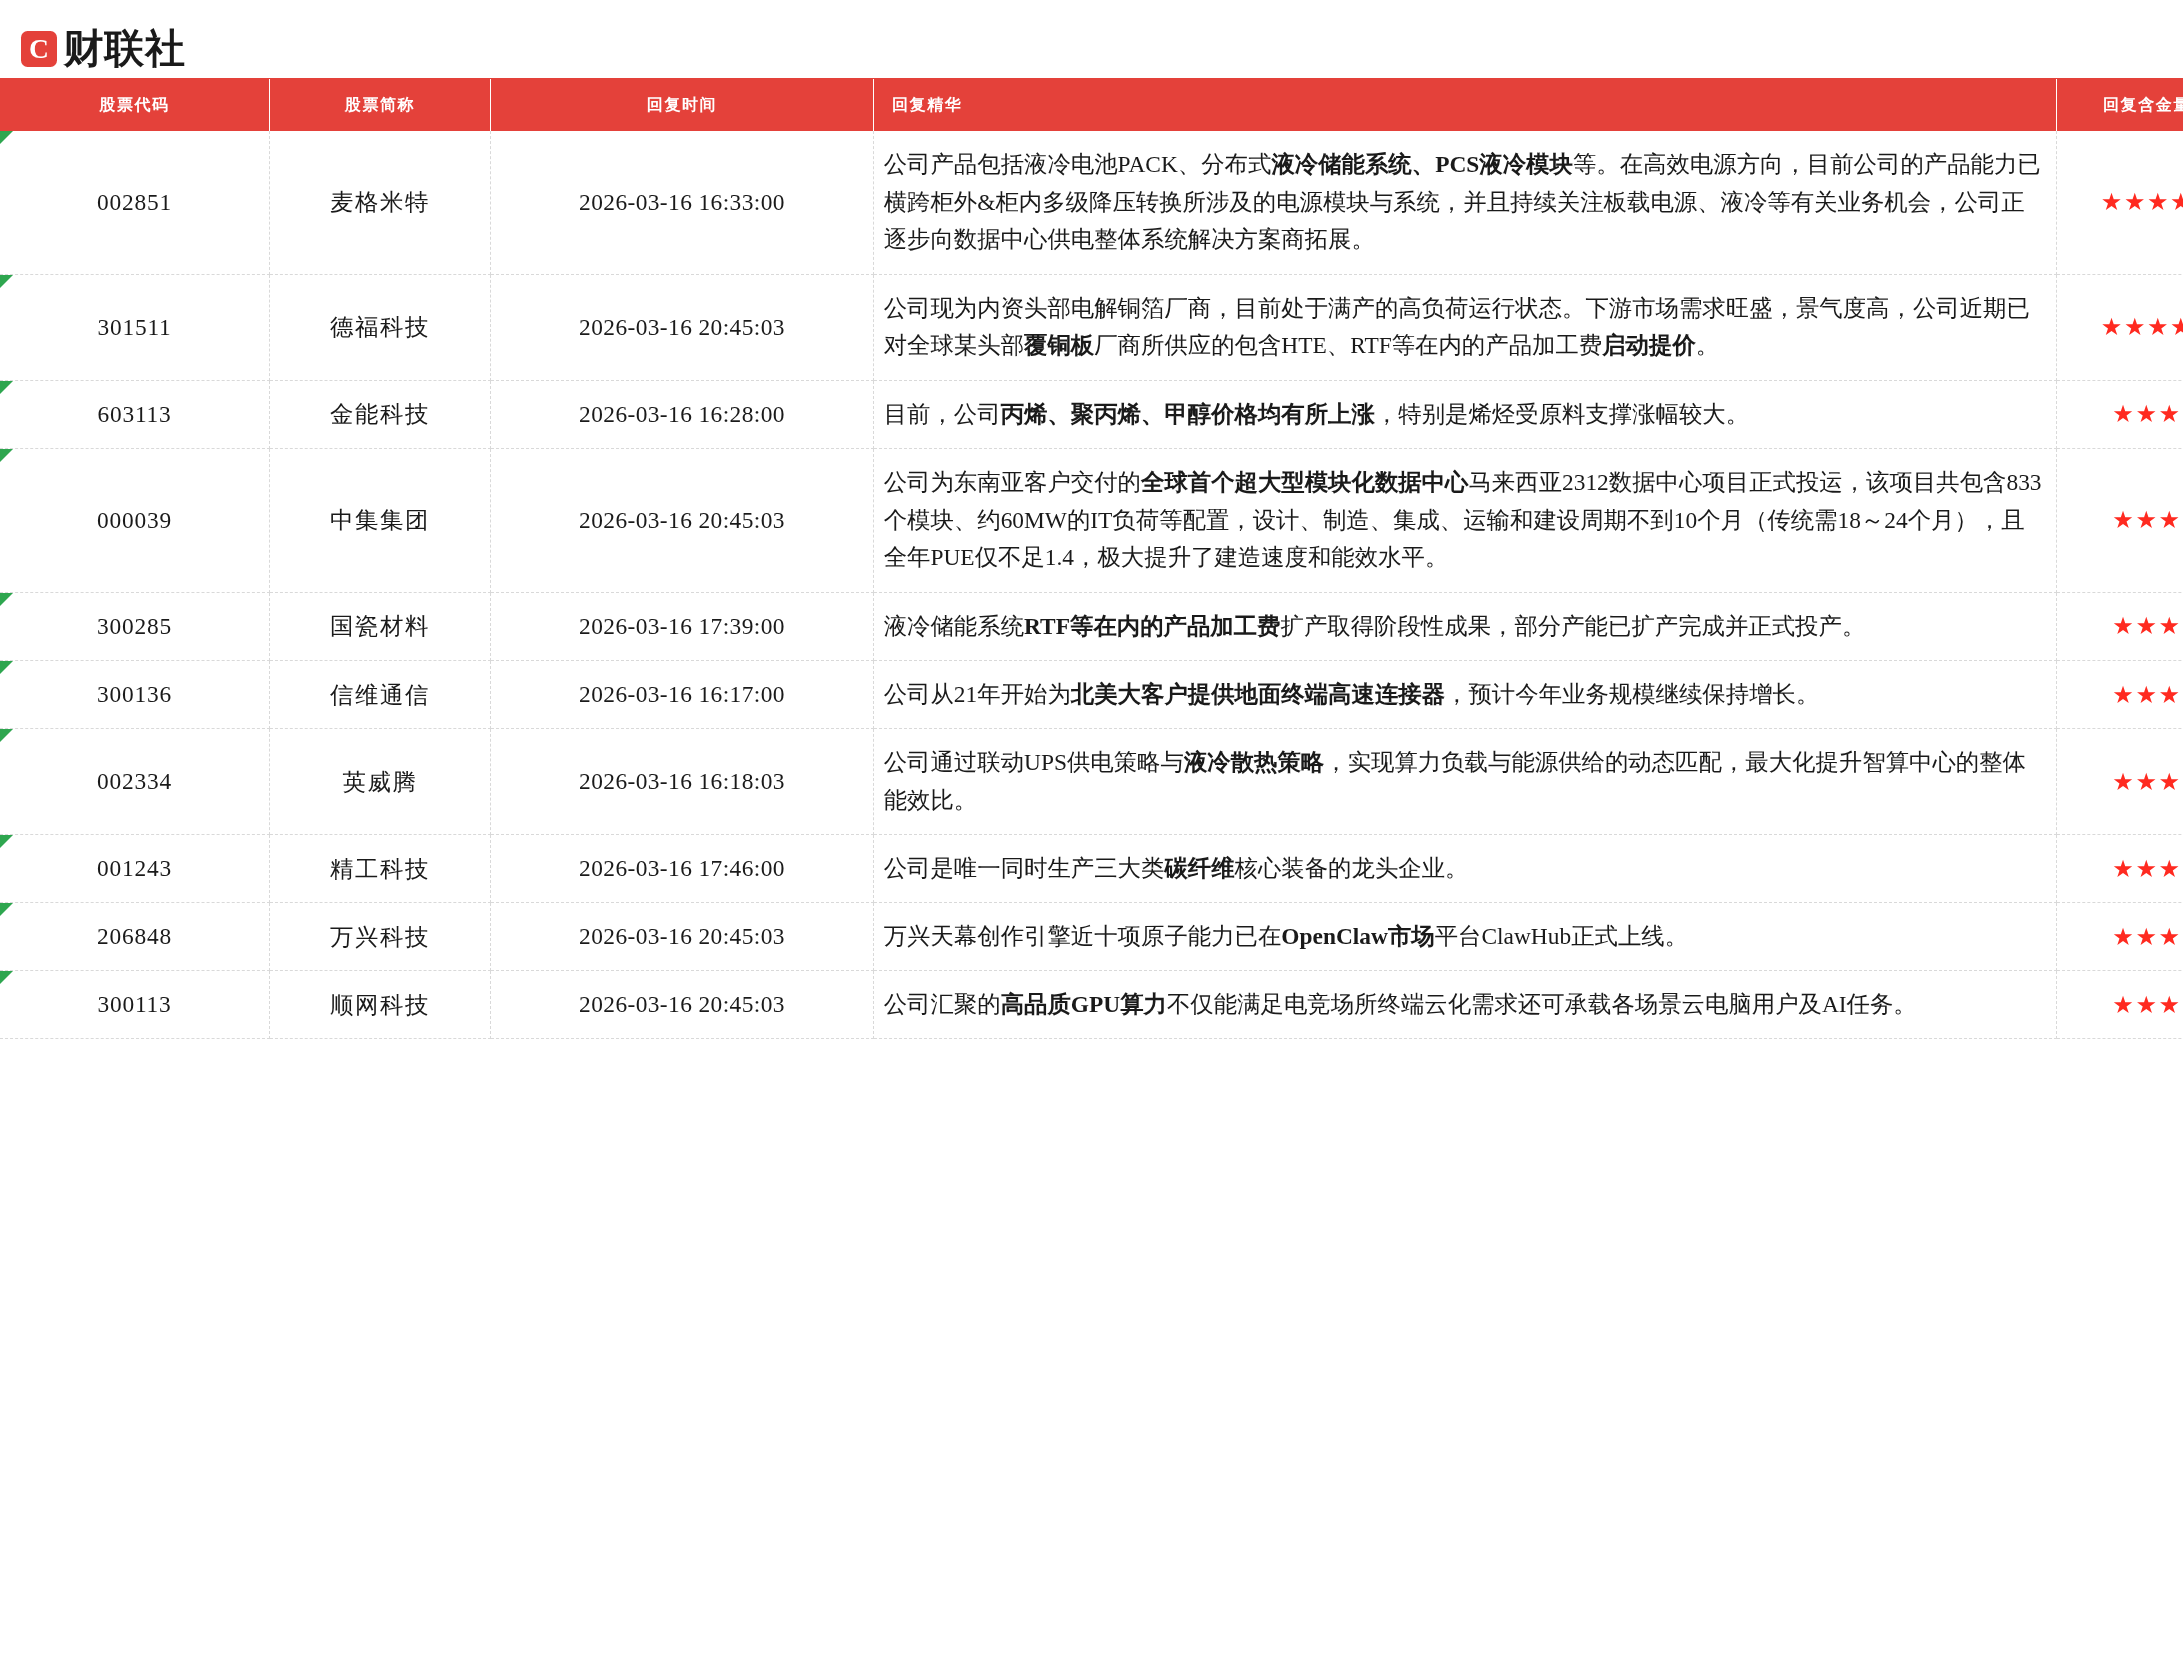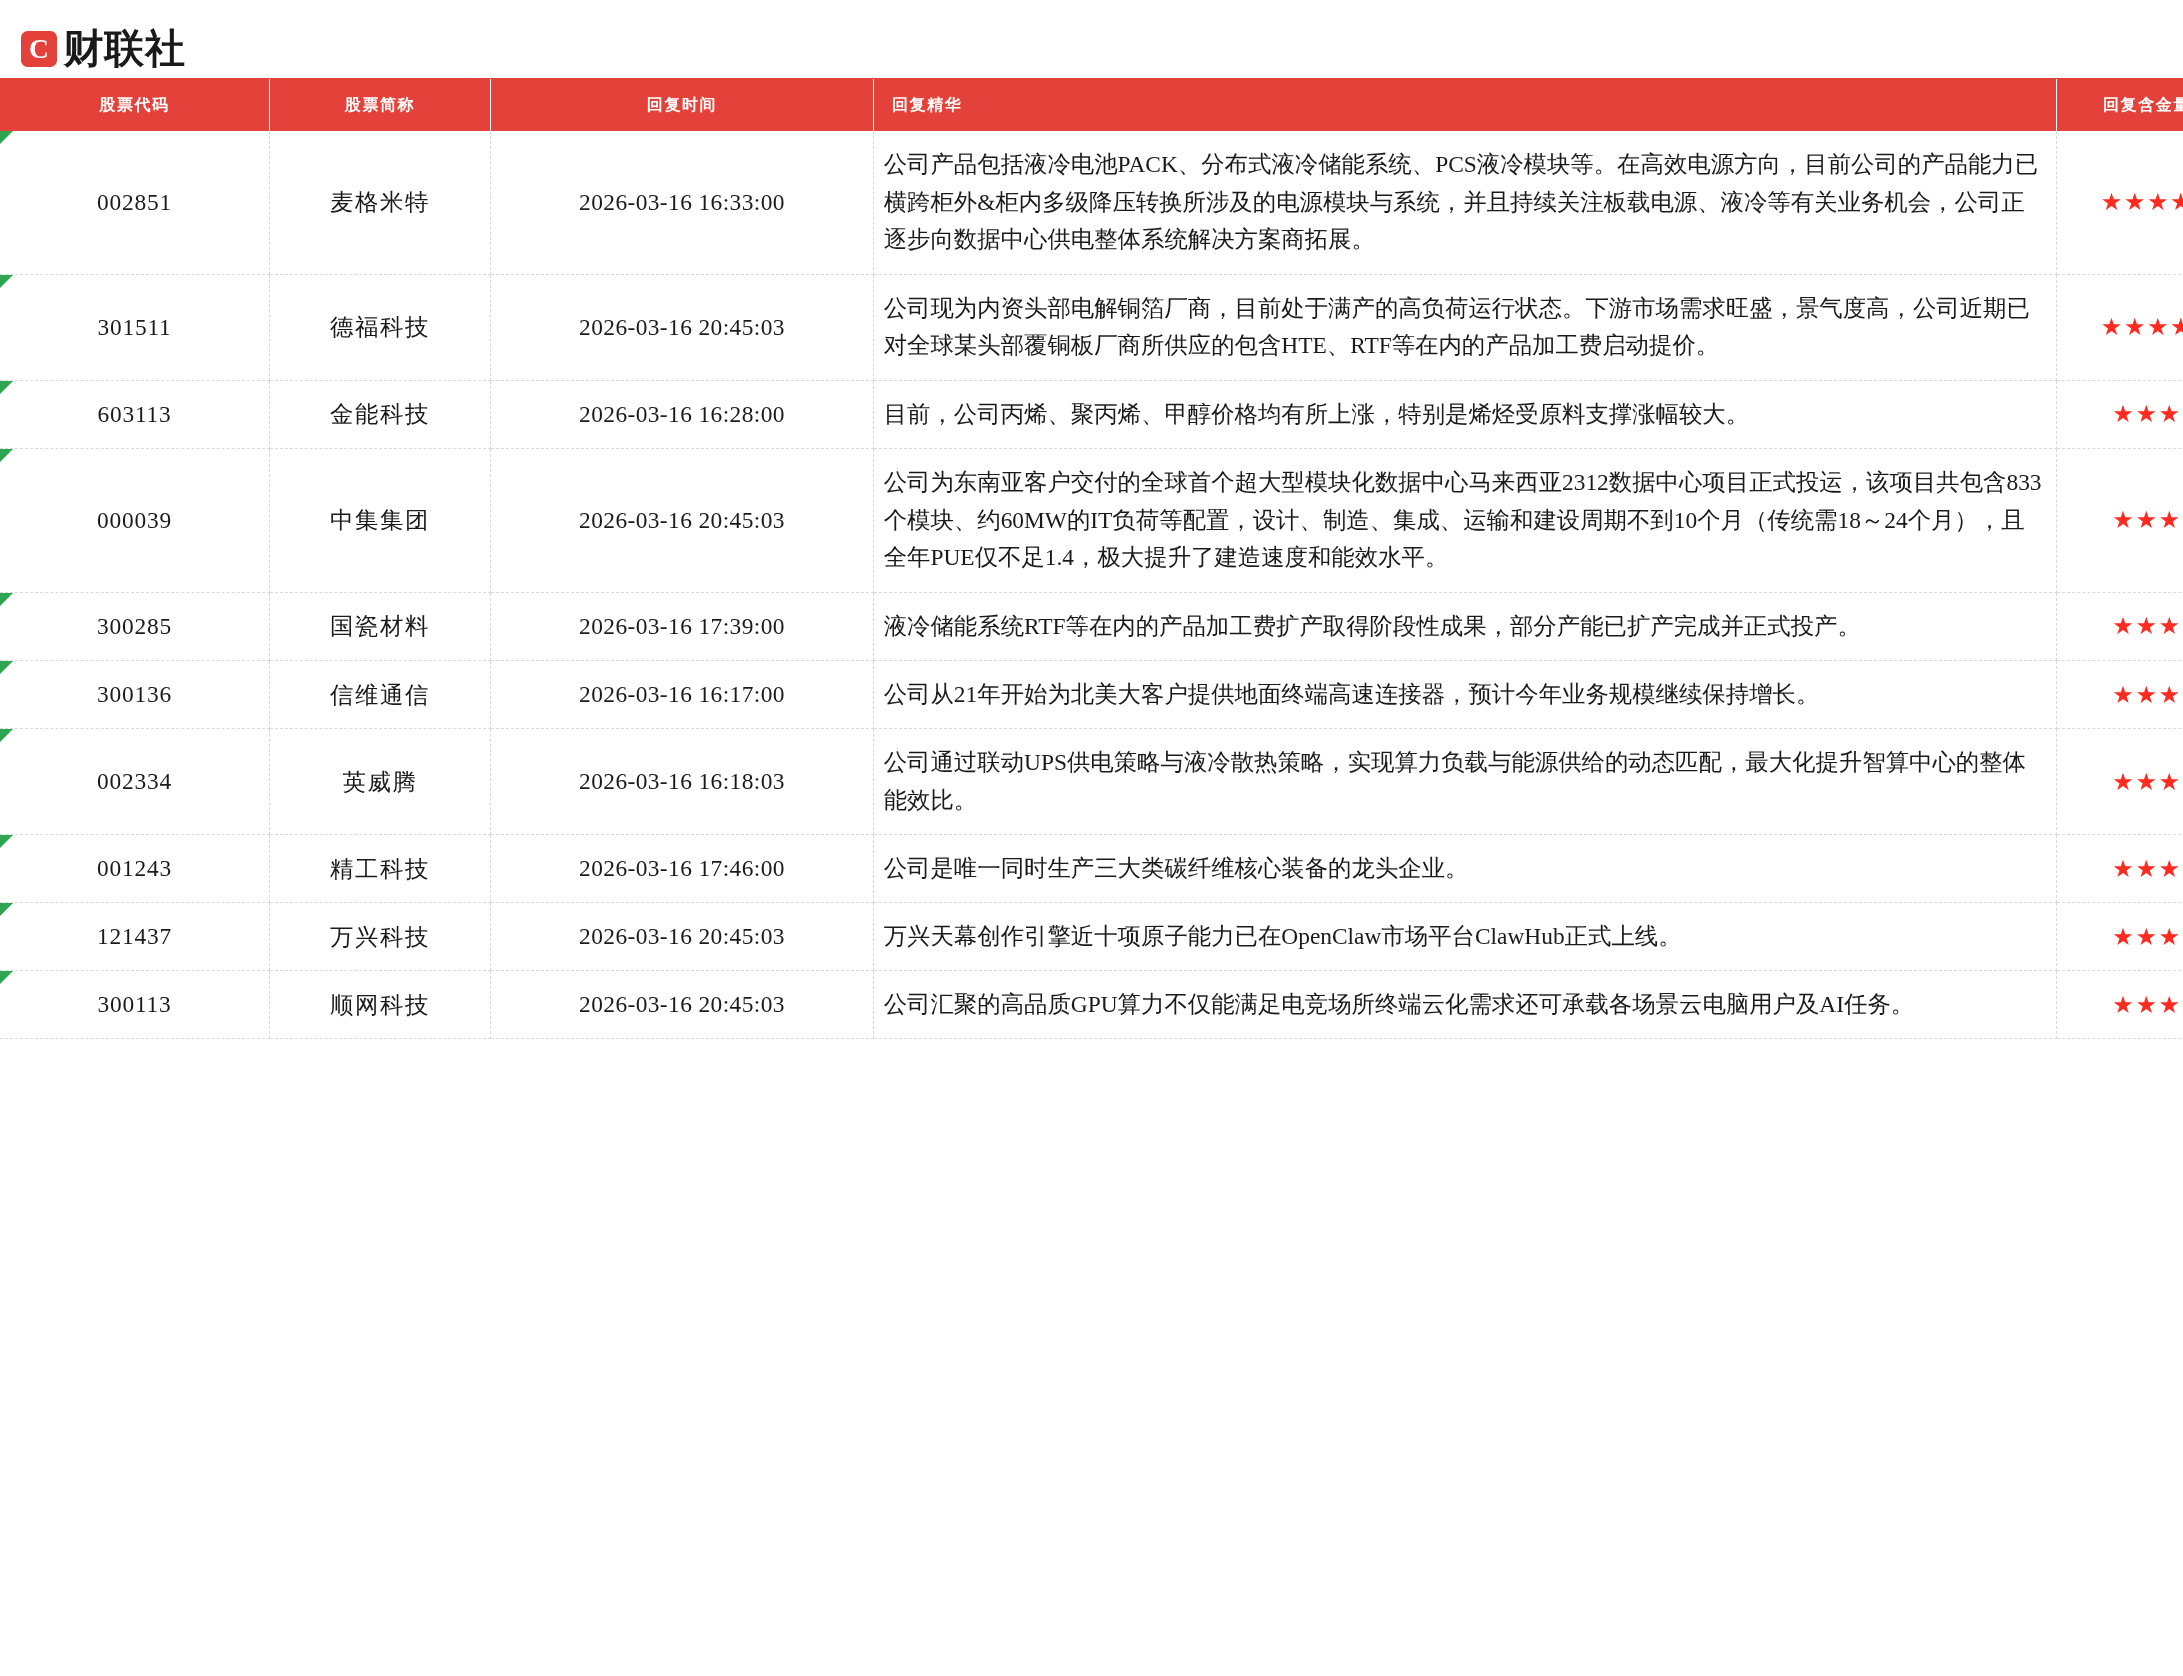--- a/index.html
+++ b/index.html
@@ -101,21 +101,21 @@
   .col-text   { width: 1140px; text-align: left; line-height: 1.62; padding-left: 18px; padding-right: 24px; }
   .col-stars  { width: 178px; text-align: center; }
 
   .stars {
     color: #ff2a20;
     font-size: 24px;
     letter-spacing: 1.6px;
     white-space: nowrap;
   }
 
-  .bold { font-weight: normal; }
+  .bold { font-weight: bold; }
 
   
   .corner-cell { position: relative; }
   .corner-cell::before {
     content: "";
     position: absolute;
     left: 0;
     top: 0;
     width: 0;
     height: 0;
@@ -222,21 +222,21 @@
             <td class="col-stars"><span class="stars">★★★</span></td>
           </tr>
           <tr>
             <td class="col-code corner-cell">001243</td>
             <td class="col-name">精工科技</td>
             <td class="col-time">2026-03-16  17:46:00</td>
             <td class="col-text"><span>公司是唯一同时生产三大类</span><span class="bold">碳纤维</span><span>核心装备的龙头企业。</span></td>
             <td class="col-stars"><span class="stars">★★★</span></td>
           </tr>
           <tr>
-            <td class="col-code corner-cell">121437</td>
+            <td class="col-code corner-cell">206848</td>
             <td class="col-name">万兴科技</td>
             <td class="col-time">2026-03-16  20:45:03</td>
             <td class="col-text"><span>万兴天幕创作引擎近十项原子能力已在</span><span class="bold">OpenClaw市场</span><span>平台ClawHub正式上线。</span></td>
             <td class="col-stars"><span class="stars">★★★</span></td>
           </tr>
           <tr>
             <td class="col-code corner-cell">300113</td>
             <td class="col-name">顺网科技</td>
             <td class="col-time">2026-03-16  20:45:03</td>
             <td class="col-text"><span>公司汇聚的</span><span class="bold">高品质GPU算力</span><span>不仅能满足电竞场所终端云化需求还可承载各场景云电脑用户及AI任务。</span></td>

